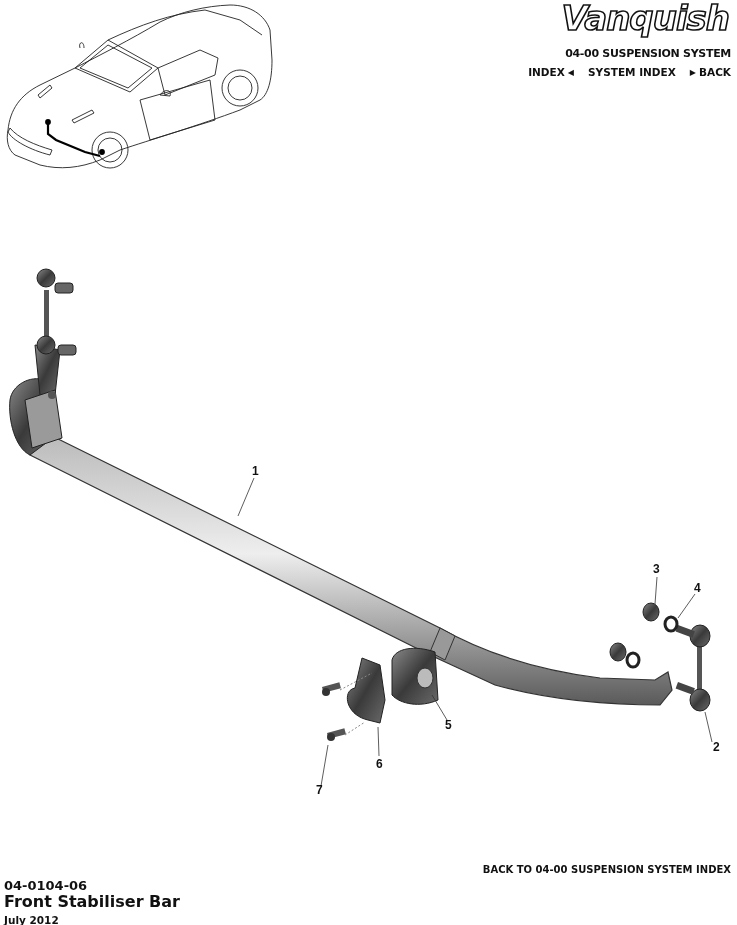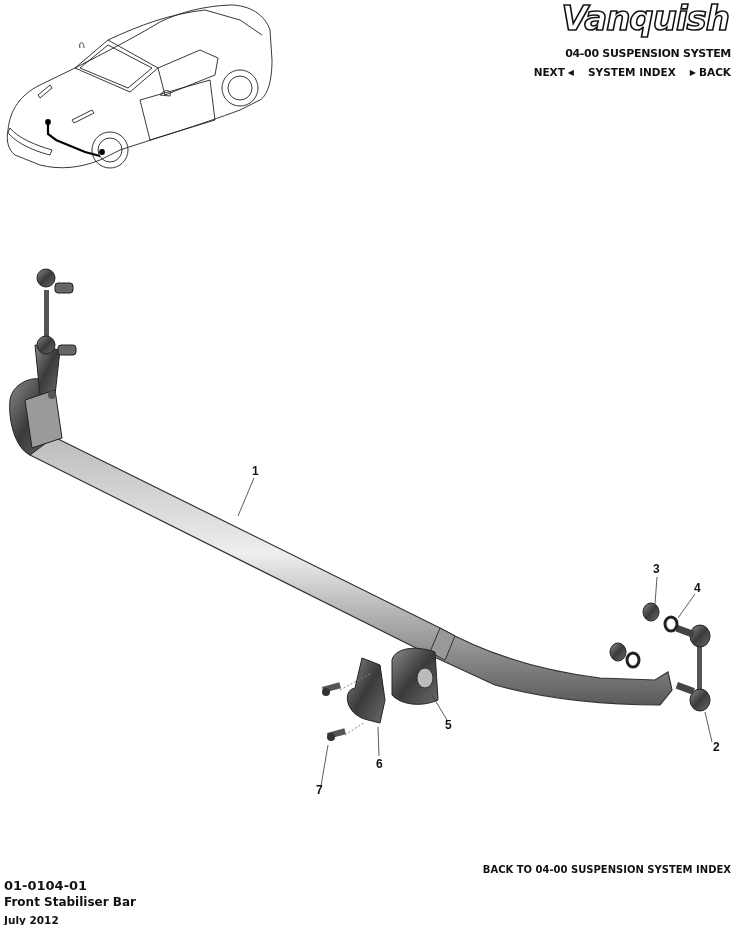--- a/index.html
+++ b/index.html
@@ -10,37 +10,37 @@
                    font-family: "DejaVu Sans", sans-serif; font-weight: bold; letter-spacing: -0.3px; white-space: nowrap; margin-top: 9px; }
   .nav { position: absolute; right: 6px; top: 66px; font-size: 10.5px; font-weight: bold;
          display: flex; gap: 14px; align-items: center; white-space: nowrap; }
   .nav a { color: #111; text-decoration: none; cursor: pointer; display: flex; align-items: center; gap: 3px; }
   .tri { font-size: 8px; }
   .locator { position: absolute; left: 0; top: 0; width: 290px; height: 180px; }
   .diagram { position: absolute; left: 0; top: 180px; width: 737px; height: 680px; }
   .callout { position: absolute; font-size: 12px; font-weight: bold; font-family: "Liberation Sans", sans-serif; }
   .footer-left { position: absolute; left: 4px; top: 878px; }
   .part-no { font-size: 13px; font-weight: bold; line-height: 16px; }
-  .part-name { font-size: 12px; font-weight: bold; line-height: 16px; }
+  .part-name { font-size: 16px; font-weight: bold; line-height: 16px; }
   .date { font-size: 10.5px; font-weight: bold; line-height: 16px; margin-top: 2px; }
   .footer-link { position: absolute; right: 6px; top: 864px; font-size: 10px; font-weight: bold;
                  color: #111; text-decoration: none; white-space: nowrap; cursor: pointer; margin-left: 24px; }
 </style>
 </head>
 <body>
 
 <svg class="brand" viewBox="0 0 230 40">
   <text x="228" y="30" text-anchor="end" font-family="DejaVu Sans, sans-serif" font-style="italic" font-weight="bold" font-size="34" fill="none" stroke="#111" stroke-width="1.6" letter-spacing="-1">Vanquish</text>
 </svg>
 
 <div class="section-title">04-00 SUSPENSION SYSTEM</div>
 
 <div class="nav">
   <a>
-    <span>NEXT</span>
+    <span>INDEX</span>
     <span class="tri">◀</span>
   </a>
   <a>
     <span>SYSTEM INDEX</span>
   </a>
   <a>
     <span class="tri">▶</span>
     <span>BACK</span>
   </a>
 </div>
@@ -157,18 +157,18 @@
 
 <span class="callout" style="left:252px; top:464px;">1</span>
 <span class="callout" style="left:713px; top:740px;">2</span>
 <span class="callout" style="left:653px; top:562px;">3</span>
 <span class="callout" style="left:694px; top:581px;">4</span>
 <span class="callout" style="left:445px; top:718px;">5</span>
 <span class="callout" style="left:376px; top:757px;">6</span>
 <span class="callout" style="left:316px; top:783px;">7</span>
 
 <div class="footer-left">
-  <div class="part-no">01-0104-01</div>
+  <div class="part-no">04-0104-06</div>
   <div class="part-name">Front Stabiliser Bar</div>
   <div class="date">July 2012</div>
 </div>
 
 <a class="footer-link">BACK TO 04-00 SUSPENSION SYSTEM INDEX</a>
 
 </body></html>

